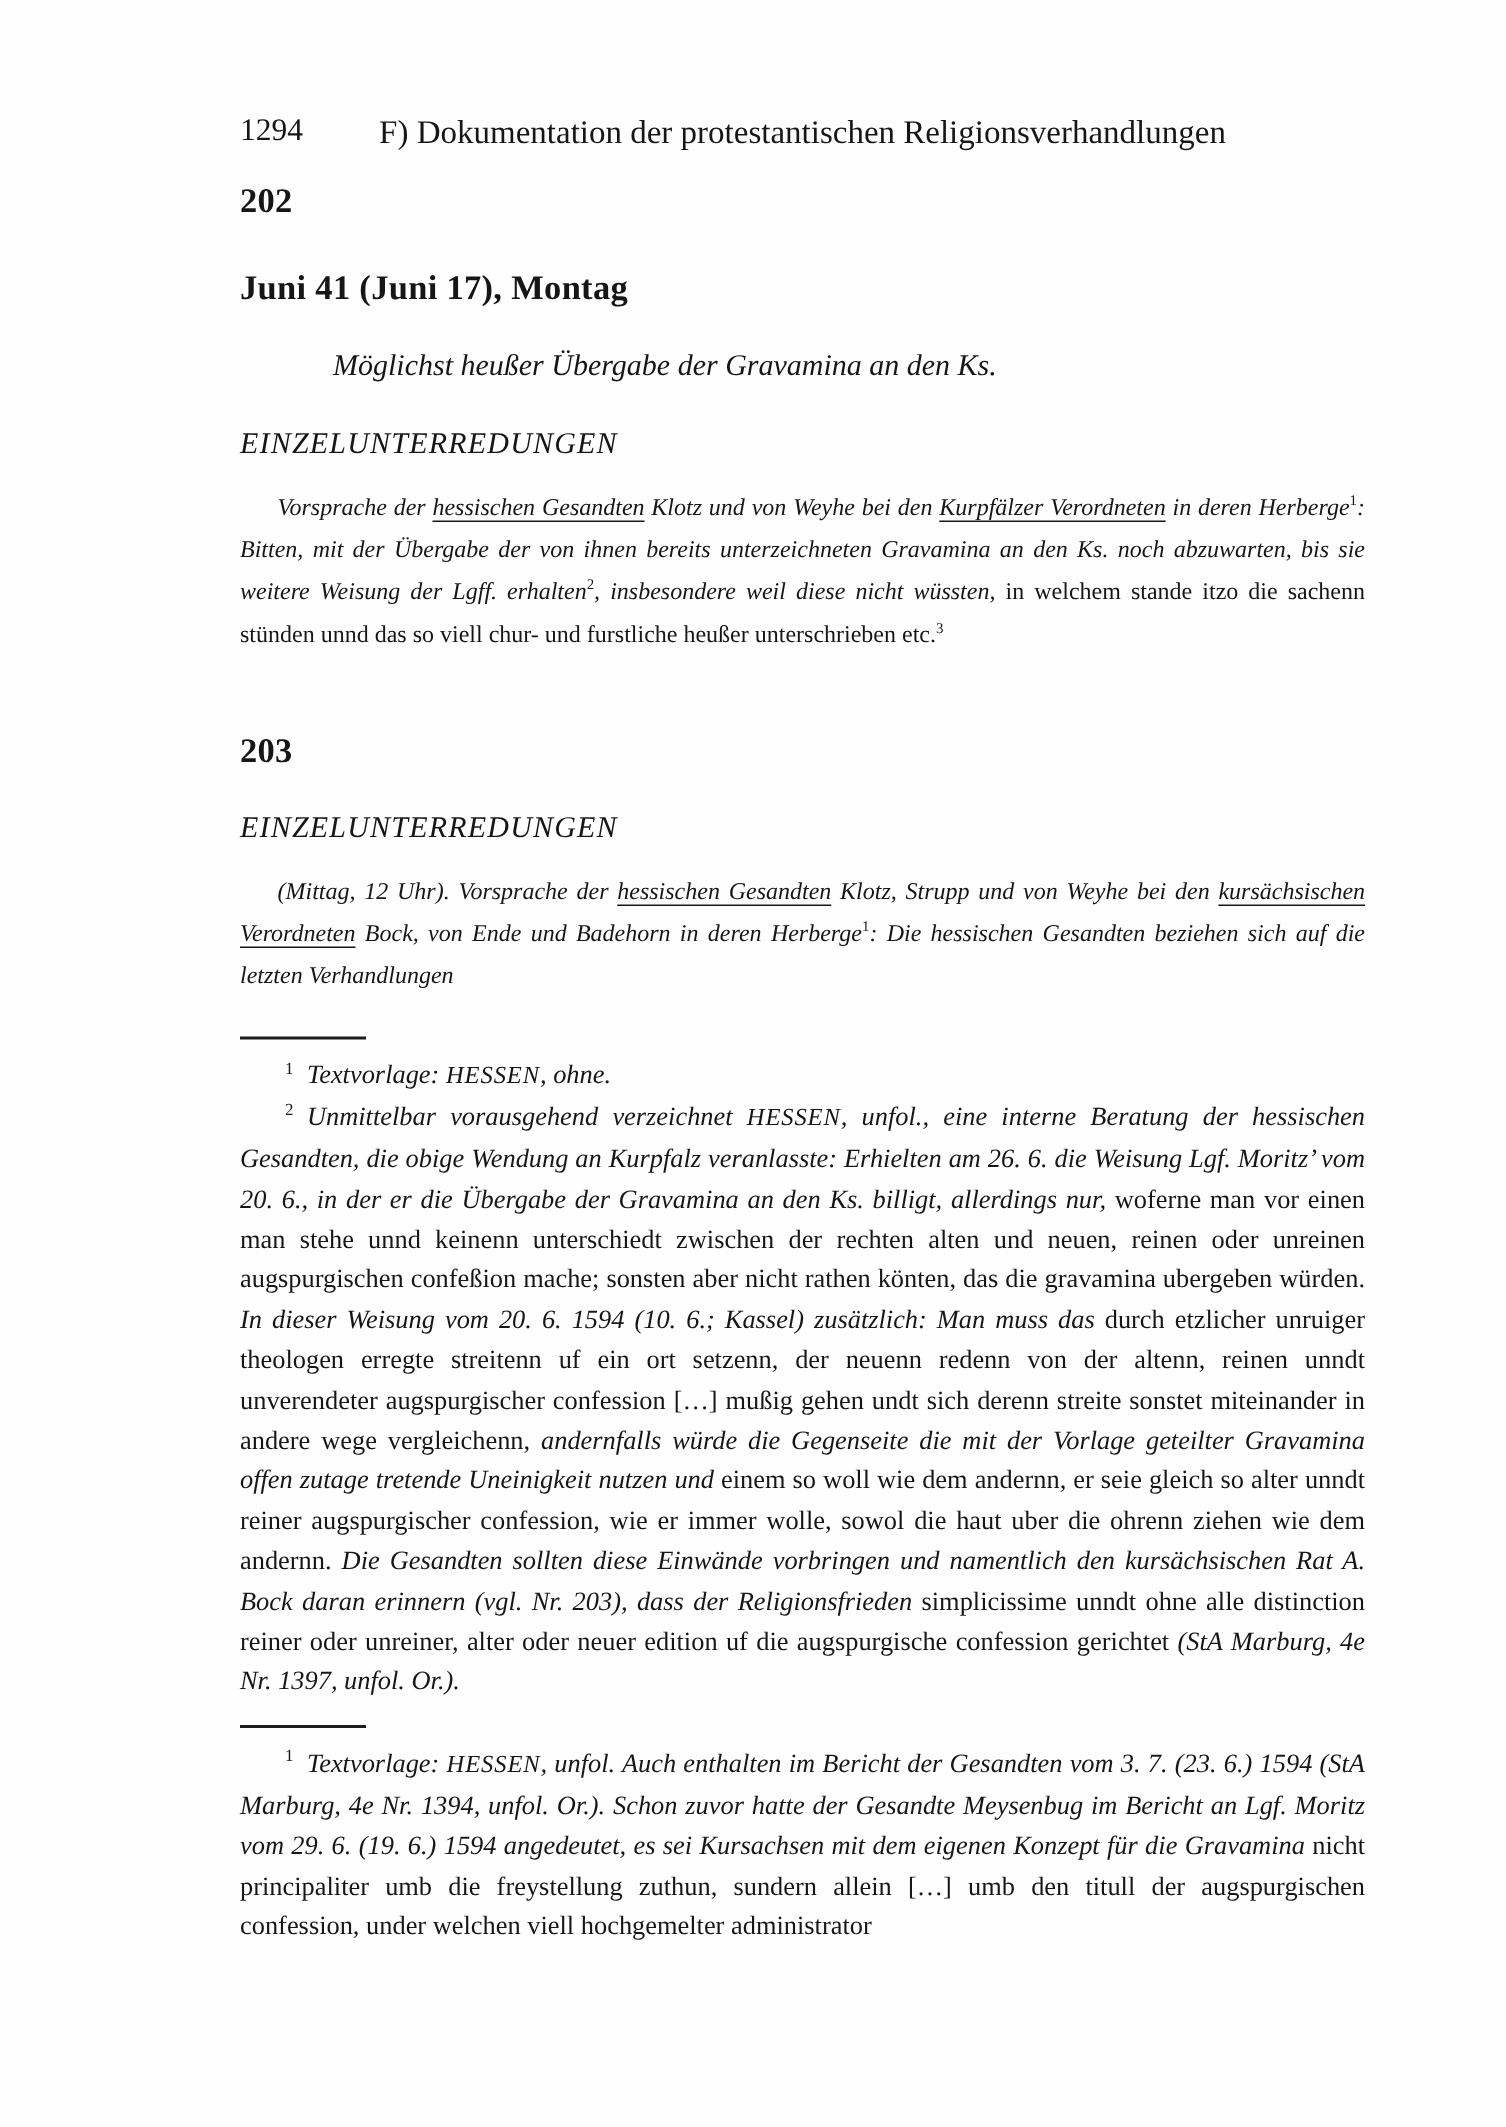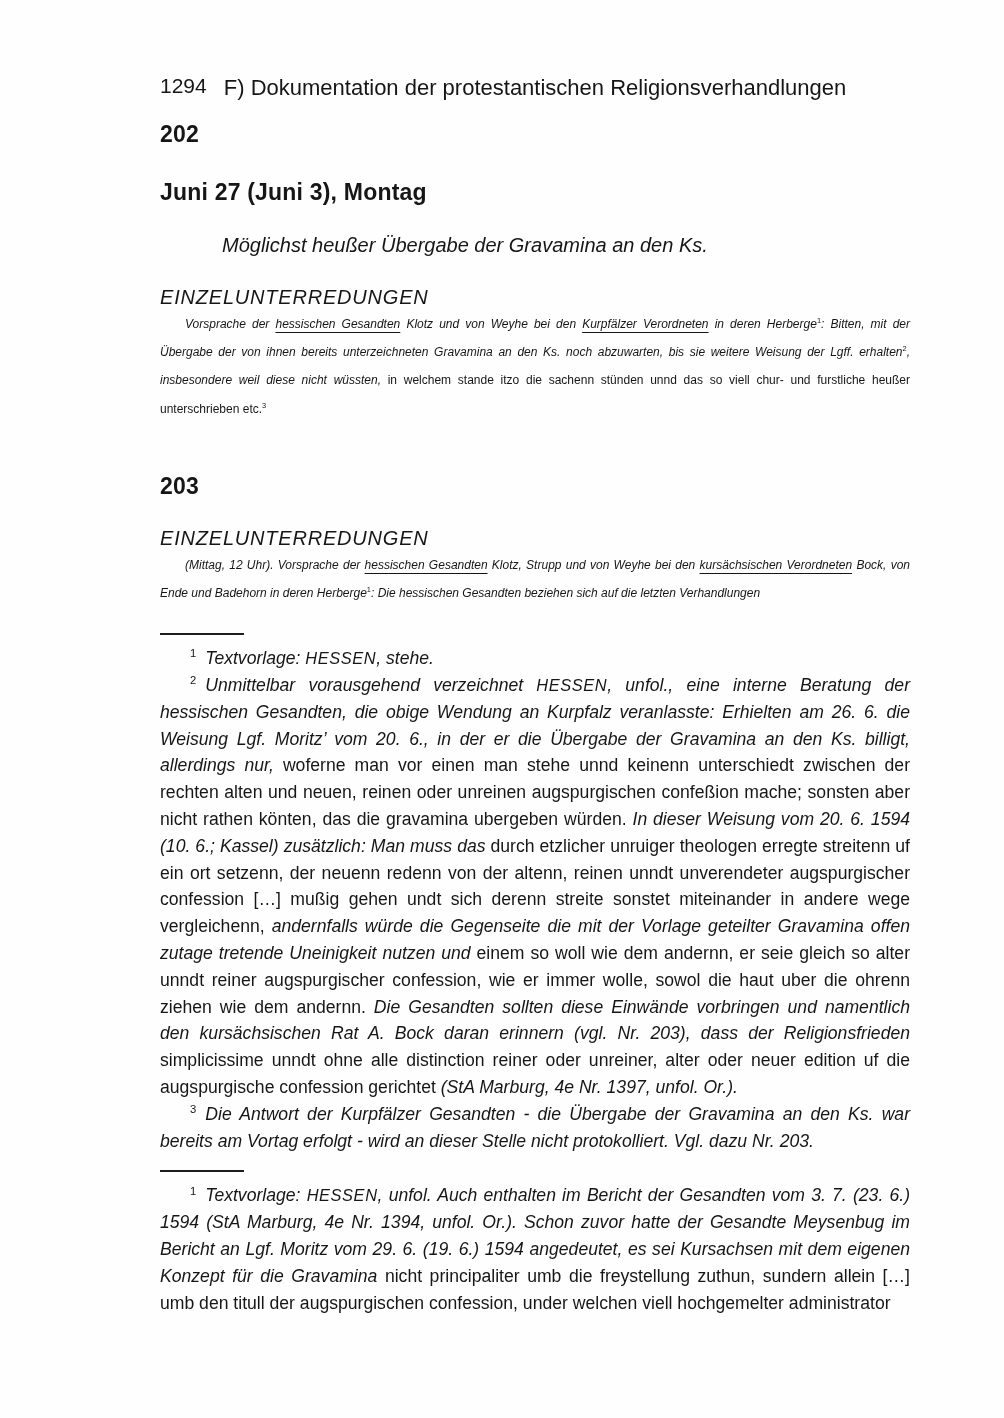--- a/index.html
+++ b/index.html
@@ -7,21 +7,21 @@
     padding: 0;
     background: #ffffff;
   }
   .page {
     position: relative;
     box-sizing: border-box;
     width: 1004px;
     height: 1418px;
     background: #fefefe;
     color: #161616;
-    font-family: Liberation Sans, sans-serif;
+    font-family: Liberation Serif, serif;
     padding: 74px 94px 0 160px;
     overflow: hidden;
   }
 
   
   .running-header {
     position: relative;
     height: 26px;
     font-size: 21px;
   }
@@ -61,22 +61,22 @@
   }
 
   .section-label {
     margin: 27px 0 0 0;
     font-style: italic;
     font-size: 20px;
     letter-spacing: 0.8px;
   }
 
   .body-para {
-    margin: 1px 0 0 0;
-    font-size: 12px;
+    margin: 17px 0 0 0;
+    font-size: 16px;
     line-height: 28.2px;
     text-align: justify;
     text-indent: 25px;
   }
 
   
   .footnotes { margin-top: 26px; }
   .fn-rule {
     width: 84px;
     border-top: 2px solid #1d1d1d;
@@ -125,41 +125,40 @@
 <div class="page">
 
   <header class="running-header">
     <span class="pagenum">1294</span>
     <span class="running-title">F) Dokumentation der protestantischen Religionsverhandlungen</span>
   </header>
 
   <section class="entry entry-1">
     <div class="entry-heading">
       <span class="entry-num">202</span>
-      <span class="entry-title">Juni 27 (Juni 3), Montag</span>
+      <span class="entry-title">Juni 41 (Juni 17), Montag</span>
     </div>
     <p class="summary"><span class="r-i">Möglichst heußer Übergabe der Gravamina an den Ks.</span></p>
     <p class="section-label">EINZELUNTERREDUNGEN</p>
     <p class="body-para"><span class="r-i">Vorsprache der </span><span class="r-iu">hessischen Gesandten</span><span class="r-i"> Klotz und von Weyhe bei den </span><span class="r-iu">Kurpfälzer Verordneten</span><span class="r-i"> in deren Herberge</span><span class="r-sup">1</span><span class="r-i">: Bitten, mit der Übergabe der von ihnen bereits unterzeichneten Gravamina an den Ks. noch abzuwarten, bis sie weitere Weisung der Lgff. erhalten</span><span class="r-sup">2</span><span class="r-i">, insbesondere weil diese nicht wüssten,</span><span class="r-r"> in welchem stande itzo die sachenn stünden unnd das so viell chur- und furstliche heußer unterschrieben etc.</span><span class="r-sup">3</span></p>
   </section>
 
   <section class="entry entry-2">
     <div class="entry-heading">
       <span class="entry-num">203</span>
     </div>
     <p class="section-label">EINZELUNTERREDUNGEN</p>
     <p class="body-para"><span class="r-i">(Mittag, 12 Uhr). Vorsprache der </span><span class="r-iu">hessischen Gesandten</span><span class="r-i"> Klotz, Strupp und von Weyhe bei den </span><span class="r-iu">kursächsischen Verordneten</span><span class="r-i"> Bock, von Ende und Badehorn in deren Herberge</span><span class="r-sup">1</span><span class="r-i">: Die hessischen Gesandten beziehen sich auf die letzten Verhandlungen</span></p>
   </section>
 
   <footer class="footnotes">
     <div class="fn-block fn-block-1">
       <div class="fn-rule"></div>
-      <p class="fn"><span class="r-mk">1</span><span class="r-i">Textvorlage: </span><span class="r-ih">HESSEN</span><span class="r-i">, stehe.</span></p>
+      <p class="fn"><span class="r-mk">1</span><span class="r-i">Textvorlage: </span><span class="r-ih">HESSEN</span><span class="r-i">, ohne.</span></p>
       <p class="fn"><span class="r-mk">2</span><span class="r-i">Unmittelbar vorausgehend verzeichnet </span><span class="r-ih">HESSEN</span><span class="r-i">, unfol., eine interne Beratung der hessischen Gesandten, die obige Wendung an Kurpfalz veranlasste: Erhielten am 26. 6. die Weisung Lgf. Moritz’ vom 20. 6., in der er die Übergabe der Gravamina an den Ks. billigt, allerdings nur, </span><span class="r-r">woferne man vor einen man stehe unnd keinenn unterschiedt zwischen der rechten alten und neuen, reinen oder unreinen augspurgischen confeßion mache; sonsten aber nicht rathen könten, das die gravamina ubergeben würden. </span><span class="r-i">In dieser Weisung vom 20. 6. 1594 (10. 6.; Kassel) zusätzlich: Man muss das </span><span class="r-r">durch etzlicher unruiger theologen erregte streitenn uf ein ort setzenn, der neuenn redenn von der altenn, reinen unndt unverendeter augspurgischer confession […] mußig gehen undt sich derenn streite sonstet miteinander in andere wege vergleichenn, </span><span class="r-i">andernfalls würde die Gegenseite die mit der Vorlage geteilter Gravamina offen zutage tretende Uneinigkeit nutzen und </span><span class="r-r">einem so woll wie dem andernn, er seie gleich so alter unndt reiner augspurgischer confession, wie er immer wolle, sowol die haut uber die ohrenn ziehen wie dem andernn. </span><span class="r-i">Die Gesandten sollten diese Einwände vorbringen und namentlich den kursächsischen Rat A. Bock daran erinnern (vgl. Nr. 203), dass der Religionsfrieden </span><span class="r-r">simplicissime unndt ohne alle distinction reiner oder unreiner, alter oder neuer edition uf die augspurgische confession gerichtet </span><span class="r-i">(StA Marburg, 4e Nr. 1397, unfol. Or.).</span></p>
-      <p class="fn"><span class="r-mk">3</span><span class="r-i">Die Antwort der Kurpfälzer Gesandten - die Übergabe der Gravamina an den Ks. war bereits am Vortag erfolgt - wird an dieser Stelle nicht protokolliert. Vgl. dazu Nr. 203.</span></p>
     </div>
     <div class="fn-block fn-block-2">
       <div class="fn-rule"></div>
       <p class="fn"><span class="r-mk">1</span><span class="r-i">Textvorlage: </span><span class="r-ih">HESSEN</span><span class="r-i">, unfol. Auch enthalten im Bericht der Gesandten vom 3. 7. (23. 6.) 1594 (StA Marburg, 4e Nr. 1394, unfol. Or.). Schon zuvor hatte der Gesandte Meysenbug im Bericht an Lgf. Moritz vom 29. 6. (19. 6.) 1594 angedeutet, es sei Kursachsen mit dem eigenen Konzept für die Gravamina </span><span class="r-r">nicht principaliter umb die freystellung zuthun, sundern allein […] umb den titull der augspurgischen confession, under welchen viell hochgemelter administrator</span></p>
     </div>
   </footer>
 
 </div>
 
 </body></html>

